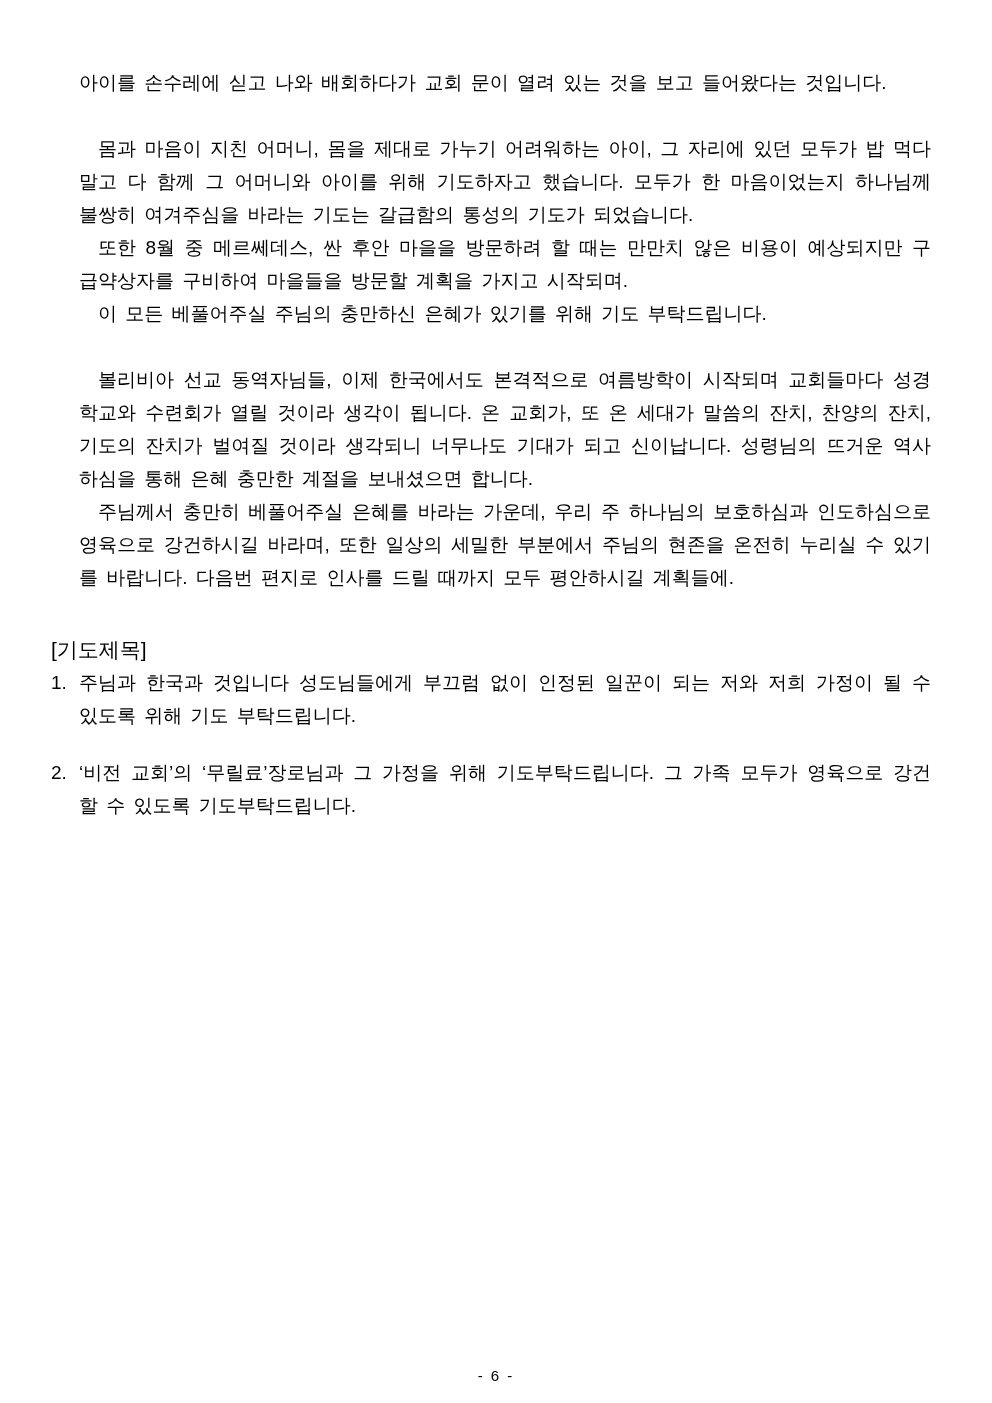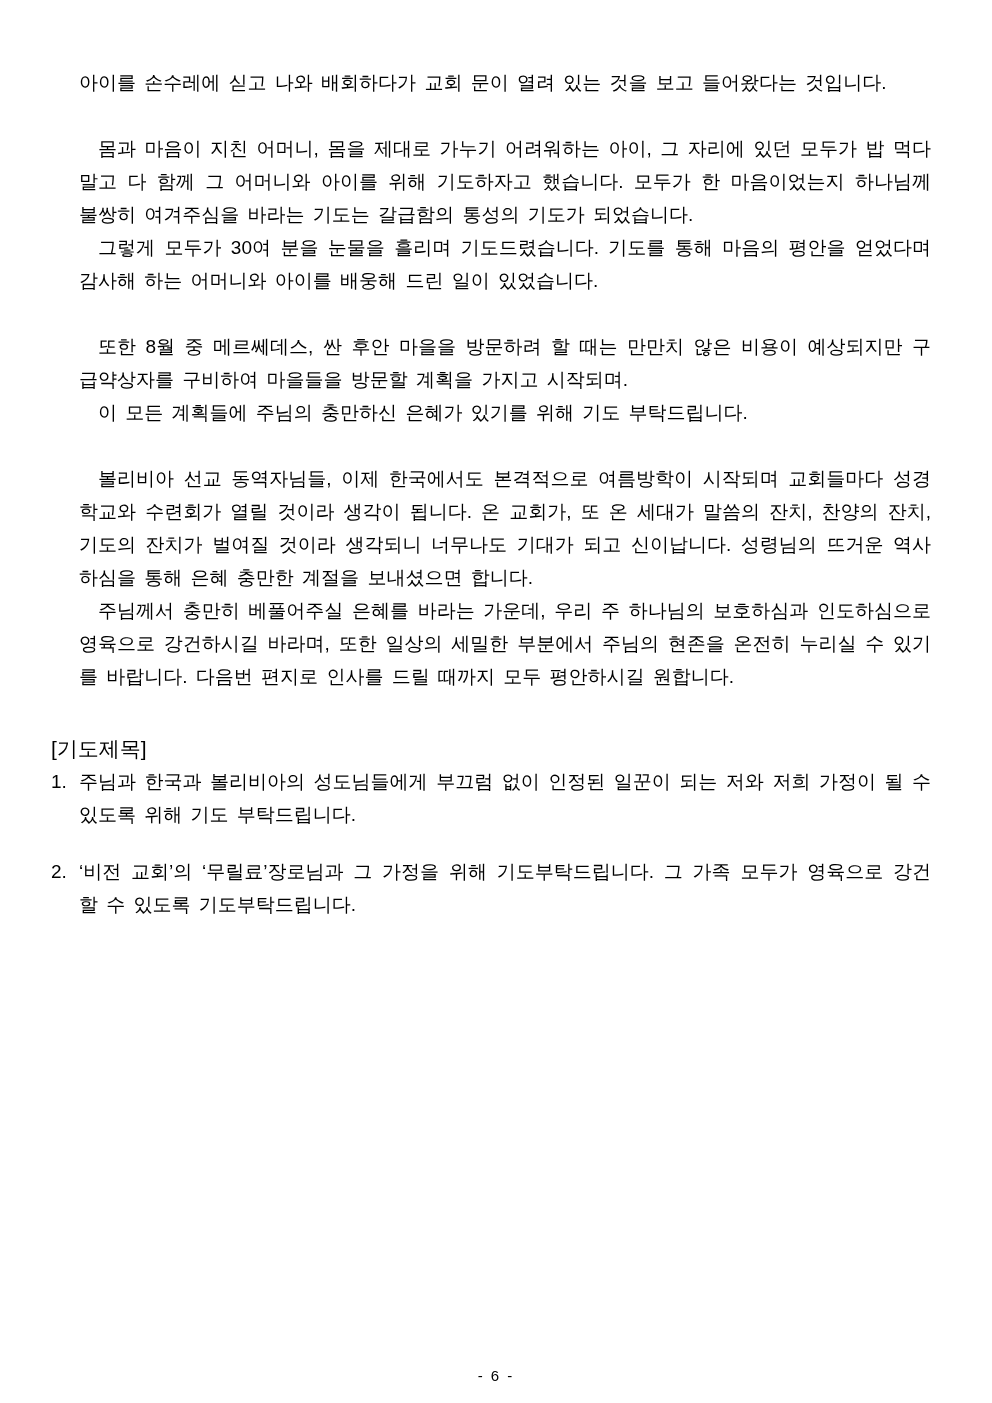--- a/index.html
+++ b/index.html
@@ -65,34 +65,33 @@
 </style>
 </head>
 <body>
 
 <div class="page">
   <div class="content">
 
     <p class="para gap-after">아이를 손수레에 싣고 나와 배회하다가 교회 문이 열려 있는 것을 보고 들어왔다는 것입니다.</p>
 
     <p class="para indent">몸과 마음이 지친 어머니, 몸을 제대로 가누기 어려워하는 아이, 그 자리에 있던 모두가 밥 먹다 말고 다 함께 그 어머니와 아이를 위해 기도하자고 했습니다. 모두가 한 마음이었는지 하나님께 불쌍히 여겨주심을 바라는 기도는 갈급함의 통성의 기도가 되었습니다.</p>
-    <p class="para indent gap-after">그렇게 모두가 30여 분을 눈물을 흘리며 기도드렸습니다. 기도를 통해 마음의 평안을 얻었다며 감사해 하는 어머니와 아이를 배웅해 드린 일이 있었습니다.</p>
 
 
     <p class="para indent">또한 8월 중 메르쎄데스, 싼 후안 마을을 방문하려 할 때는 만만치 않은 비용이 예상되지만 구급약상자를 구비하여 마을들을 방문할 계획을 가지고 시작되며.</p>
-    <p class="para indent gap-after">이 모든 계획들에 주님의 충만하신 은혜가 있기를 위해 기도 부탁드립니다.</p>
+    <p class="para indent gap-after">이 모든 베풀어주실 주님의 충만하신 은혜가 있기를 위해 기도 부탁드립니다.</p>
 
     <p class="para indent">볼리비아 선교 동역자님들, 이제 한국에서도 본격적으로 여름방학이 시작되며 교회들마다 성경학교와 수련회가 열릴 것이라 생각이 됩니다. 온 교회가, 또 온 세대가 말씀의 잔치, 찬양의 잔치, 기도의 잔치가 벌여질 것이라 생각되니 너무나도 기대가 되고 신이납니다. 성령님의 뜨거운 역사하심을 통해 은혜 충만한 계절을 보내셨으면 합니다.</p>
-    <p class="para indent gap-after-lg">주님께서 충만히 베풀어주실 은혜를 바라는 가운데, 우리 주 하나님의 보호하심과 인도하심으로 영육으로 강건하시길 바라며, 또한 일상의 세밀한 부분에서 주님의 현존을 온전히 누리실 수 있기를 바랍니다. 다음번 편지로 인사를 드릴 때까지 모두 평안하시길 원합니다.</p>
+    <p class="para indent gap-after-lg">주님께서 충만히 베풀어주실 은혜를 바라는 가운데, 우리 주 하나님의 보호하심과 인도하심으로 영육으로 강건하시길 바라며, 또한 일상의 세밀한 부분에서 주님의 현존을 온전히 누리실 수 있기를 바랍니다. 다음번 편지로 인사를 드릴 때까지 모두 평안하시길 계획들에.</p>
 
     <h2 class="prayer-heading">[기도제목]</h2>
 
     <div class="prayer-item gap-after">
       <span class="num">1.</span>
-      <span>주님과 한국과 볼리비아의 성도님들에게 부끄럼 없이 인정된 일꾼이 되는 저와 저희 가정이 될 수 있도록 위해 기도 부탁드립니다.</span>
+      <span>주님과 한국과 것입니다 성도님들에게 부끄럼 없이 인정된 일꾼이 되는 저와 저희 가정이 될 수 있도록 위해 기도 부탁드립니다.</span>
     </div>
 
     <div class="prayer-item">
       <span class="num">2.</span>
       <span>‘비전 교회’의 ‘무릴료’장로님과 그 가정을 위해 기도부탁드립니다. 그 가족 모두가 영육으로 강건할 수 있도록 기도부탁드립니다.</span>
     </div>
 
   </div>
 
   <div class="page-footer">- 6 -</div>

